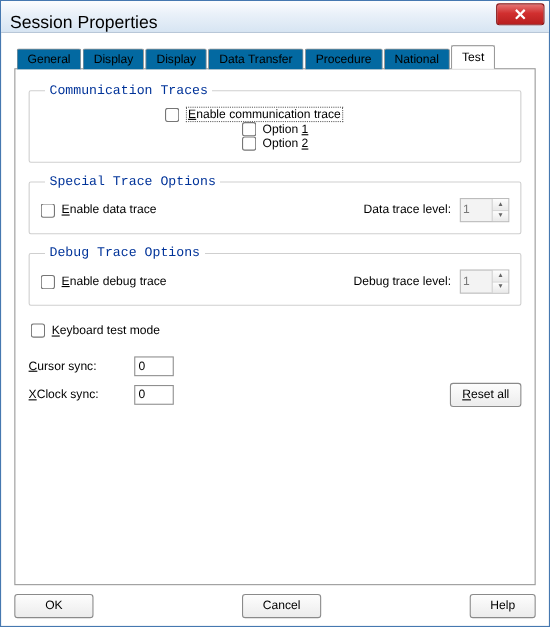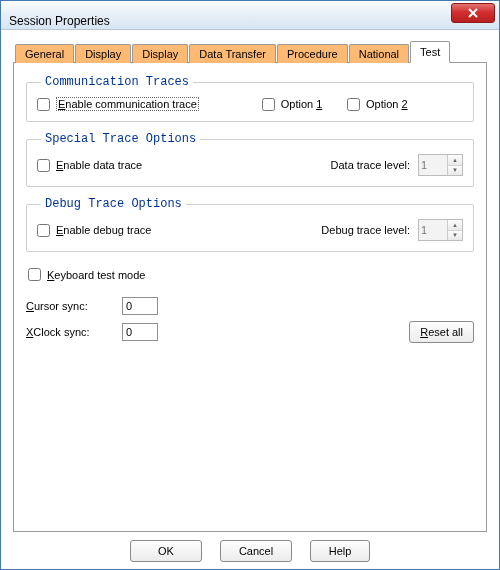--- a/index.html
+++ b/index.html
@@ -20,21 +20,21 @@
   .titlebar {
     height: 28px;
     background: linear-gradient(to bottom, #fdfdfe 0%, #eaf1f9 40%, #d7e5f3 100%);
     border-bottom: 1px solid #b8c7d8;
     display: flex;
     align-items: center;
     padding: 0 2px 0 8px;
   }
   .titlebar .title {
     flex: 1;
-    font-size: 12px;
+    font-size: 16px;
     color: #000;
     margin-top: 11px;
   }
   .close-btn {
     width: 42px; height: 18px;
     border-radius: 3px;
     background: linear-gradient(to bottom, #e57373 0%, #d12f2f 45%, #b81f1f 100%);
     border: 1px solid #8a1818;
     display: flex; align-items: center; justify-content: center;
     margin-right: 2px;
@@ -56,21 +56,21 @@
     align-items: flex-end;
     gap: 0;
     position: relative;
     z-index: 2;
     margin-left: 2px;
   }
   .tab {
     border: 1px solid #9a9a9a;
     border-bottom: none;
     padding: 3px 9px 3px 9px;
-    background: #fdba74;
+    background: #0369a1;
     border-radius: 2px 2px 0 0;
     margin-right: 1px;
     font-size: 11px;
     color: #000;
     position: relative;
     top: 1px;
     cursor: default;
   }
   .tab.active {
     background: #fff;
@@ -173,21 +173,21 @@
     border-radius: 3px;
     height: 22px;
     min-width: 64px;
     font-size: 11px;
     padding: 0 10px;
     cursor: default;
   }
 
   .button-row {
     display: flex;
-    justify-content: center;
+    justify-content: space-between;
     gap: 18px;
     padding-top: 8px;
   }
 </style>
 </head>
 <body>
 
 <div class="window">
   <div class="titlebar">
     <span class="title">Session Properties</span>
@@ -207,21 +207,21 @@
       <div class="tab"><span>Data Transfer</span></div>
       <div class="tab"><span>Procedure</span></div>
       <div class="tab"><span>National</span></div>
       <div class="tab active"><span>Test</span></div>
     </div>
 
     <div class="tabpanel">
 
       <fieldset class="group">
         <legend>Communication Traces</legend>
-        <div class="row" style="gap:0;">
+        <div class="row" style="gap:0;flex-direction:column;">
           <label class="chk" style="width:200px;">
             <input type="checkbox" style="">
             <span class="dotted"><span class="u">E</span><span>nable communication trace</span></span>
           </label>
           <label class="chk" style="width:110px;justify-content:center;">
             <input type="checkbox" style="">
             <span><span>Option </span><span class="u">1</span></span>
           </label>
           <label class="chk">
             <input type="checkbox" style="">

